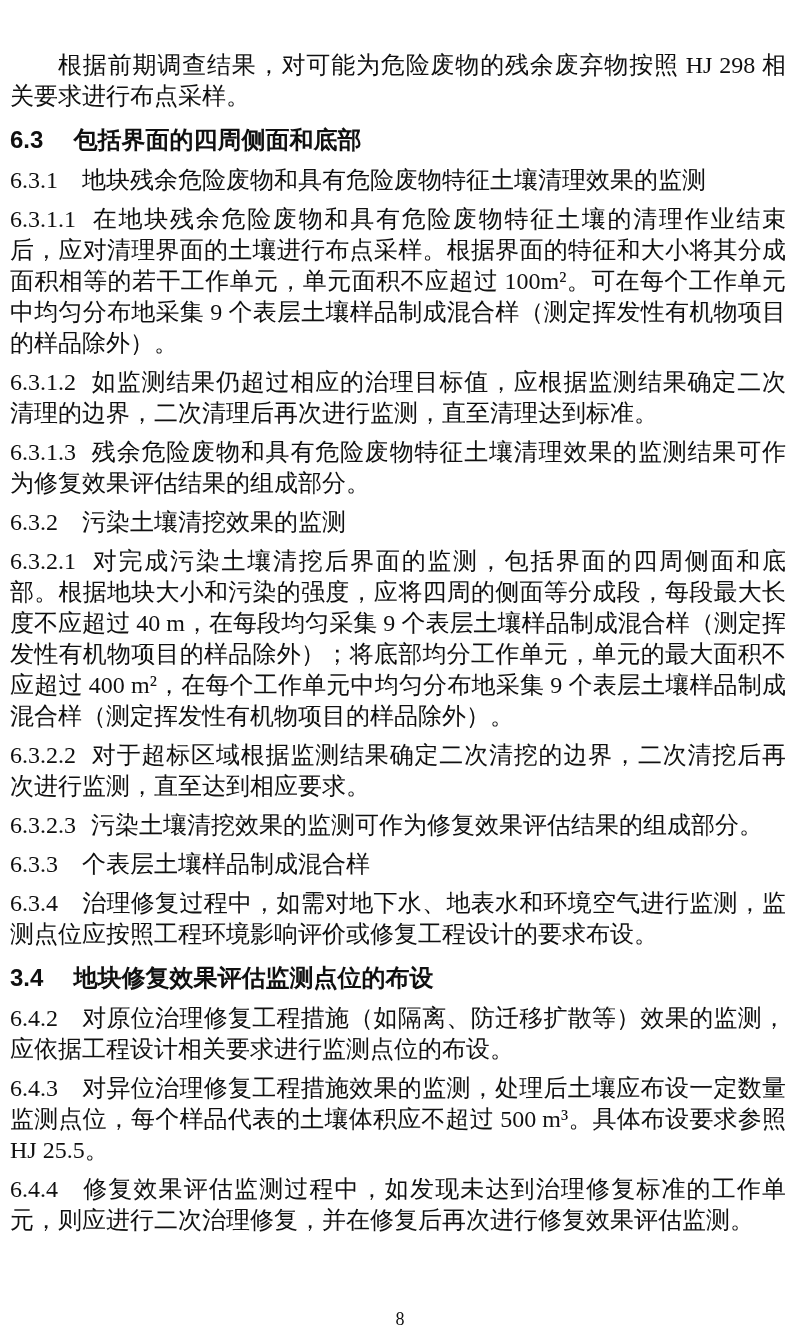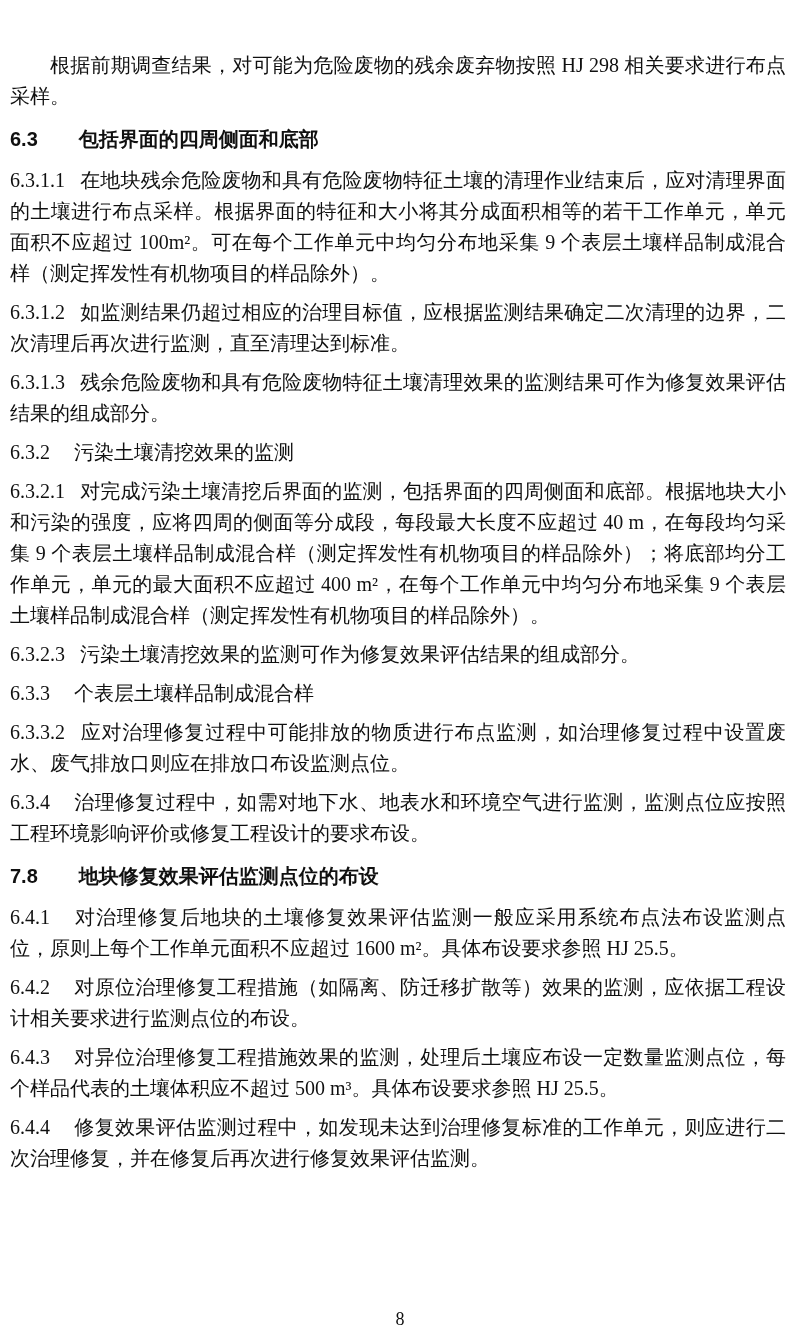--- a/index.html
+++ b/index.html
@@ -16,34 +16,34 @@
     font-family: "Liberation Serif", "DejaVu Serif", serif;
   }
   #doc-body {
     position: absolute;
     top: 50px;
     left: 10px;
     right: 14px;
   }
   p.para {
     margin: 0 0 8px 0;
-    font-size: 20px;
+    font-size: 24px;
     line-height: 31px;
     text-align: justify;
     word-break: break-all;
   }
   p.intro { text-indent: 2em; }
   p.h2 {
     font-family: "Liberation Sans", "DejaVu Sans", sans-serif;
     font-weight: 700;
     margin: 12px 0 10px 0;
   }
   p.h3 { margin: 2px 0 8px 0; }
   .num { display: inline-block; white-space: nowrap; }
-  .num.g2 { margin-right: 41px; }
+  .num.g2 { margin-right: 30px; }
   .num.g3 { margin-right: 24px; }
   .num.g4 { margin-right: 15px; }
   footer.page-footer {
     position: absolute;
     bottom: 10px;
     left: 0;
     width: 100%;
     text-align: center;
   }
   .page-number {
@@ -58,20 +58,23 @@
 <main>
   <div id="doc-body">
   <p class="para intro">
     <span class="txt">根据前期调查结果，对可能为危险废物的残余废弃物按照 HJ 298 相关要求进行布点采样。</span>
   </p>
 
   <p class="para h2">
     <span class="num g2">6.3</span><span class="txt">包括界面的四周侧面和底部</span>
   </p>
 
+  <p class="para h3">
+    <span class="num g3">6.3.1</span><span class="txt">地块残余危险废物和具有危险废物特征土壤清理效果的监测</span>
+  </p>
 
   <p class="para body">
     <span class="num g4">6.3.1.1</span><span class="txt">在地块残余危险废物和具有危险废物特征土壤的清理作业结束后，应对清理界面的土壤进行布点采样。根据界面的特征和大小将其分成面积相等的若干工作单元，单元面积不应超过 100m²。可在每个工作单元中均匀分布地采集 9 个表层土壤样品制成混合样（测定挥发性有机物项目的样品除外）。</span>
   </p>
 
   <p class="para body">
     <span class="num g4">6.3.1.2</span><span class="txt">如监测结果仍超过相应的治理目标值，应根据监测结果确定二次清理的边界，二次清理后再次进行监测，直至清理达到标准。</span>
   </p>
 
   <p class="para body">
@@ -79,45 +82,42 @@
   </p>
 
   <p class="para h3">
     <span class="num g3">6.3.2</span><span class="txt">污染土壤清挖效果的监测</span>
   </p>
 
   <p class="para body">
     <span class="num g4">6.3.2.1</span><span class="txt">对完成污染土壤清挖后界面的监测，包括界面的四周侧面和底部。根据地块大小和污染的强度，应将四周的侧面等分成段，每段最大长度不应超过 40 m，在每段均匀采集 9 个表层土壤样品制成混合样（测定挥发性有机物项目的样品除外）；将底部均分工作单元，单元的最大面积不应超过 400 m²，在每个工作单元中均匀分布地采集 9 个表层土壤样品制成混合样（测定挥发性有机物项目的样品除外）。</span>
   </p>
 
+  <p class="para body">
+    <span class="num g4">6.3.2.2</span><span class="txt">对于超标区域根据监测结果确定二次清挖的边界，二次清挖后再次进行监测，直至达到相应要求。</span>
+  </p>
 
   <p class="para body">
     <span class="num g4">6.3.2.3</span><span class="txt">污染土壤清挖效果的监测可作为修复效果评估结果的组成部分。</span>
   </p>
 
   <p class="para h3">
     <span class="num g3">6.3.3</span><span class="txt">个表层土壤样品制成混合样</span>
   </p>
 
 
-  <p class="para body">
-    <span class="num g4">6.3.3.2</span><span class="txt">应对治理修复过程中可能排放的物质进行布点监测，如治理修复过程中设置废水、废气排放口则应在排放口布设监测点位。</span>
-  </p>
 
   <p class="para body">
     <span class="num g3">6.3.4</span><span class="txt">治理修复过程中，如需对地下水、地表水和环境空气进行监测，监测点位应按照工程环境影响评价或修复工程设计的要求布设。</span>
   </p>
 
   <p class="para h2">
-    <span class="num g2">7.8</span><span class="txt">地块修复效果评估监测点位的布设</span>
+    <span class="num g2">3.4</span><span class="txt">地块修复效果评估监测点位的布设</span>
   </p>
 
-  <p class="para body">
-    <span class="num g3">6.4.1</span><span class="txt">对治理修复后地块的土壤修复效果评估监测一般应采用系统布点法布设监测点位，原则上每个工作单元面积不应超过 1600 m²。具体布设要求参照 HJ 25.5。</span>
-  </p>
 
   <p class="para body">
     <span class="num g3">6.4.2</span><span class="txt">对原位治理修复工程措施（如隔离、防迁移扩散等）效果的监测，应依据工程设计相关要求进行监测点位的布设。</span>
   </p>
 
   <p class="para body">
     <span class="num g3">6.4.3</span><span class="txt">对异位治理修复工程措施效果的监测，处理后土壤应布设一定数量监测点位，每个样品代表的土壤体积应不超过 500 m³。具体布设要求参照 HJ 25.5。</span>
   </p>
 
   <p class="para body">

